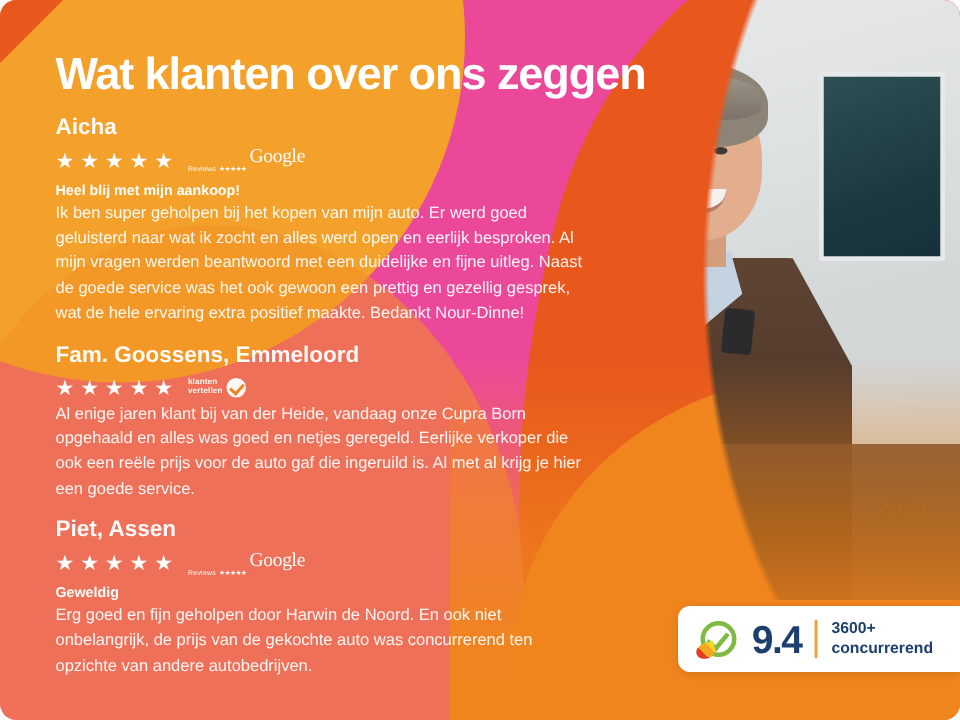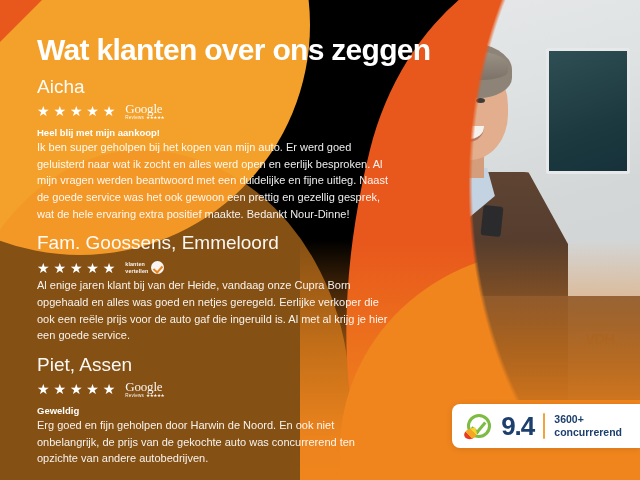--- a/index.html
+++ b/index.html
@@ -9,21 +9,22 @@
   }
   body {
     font-family: "Liberation Sans", sans-serif;
   }
 
   #banner {
     position: relative;
     width: 640px;
     height: 480px;
     overflow: hidden;
-    background: #000000;
+    background: #ec4899;
+    border-radius: 11px;
   }
 
   
   .bg-layer {
     position: absolute;
     inset: 0;
     overflow: hidden;
   }
 
   
@@ -335,22 +336,22 @@
     position: absolute;
     left: 37px;
     top: 76px;
     width: 356px;
   }
 
   .review { margin-bottom: 10px; }
 
   .review-name {
     margin: 0;
-    font-size: 19px;
-    font-weight: 400;
+    font-size: 15px;
+    font-weight: 700;
     color: #ffffff;
     line-height: 1.2;
     opacity: .96;
   }
 
   .review-date {
     margin: 1px 0 0 0;
     font-size: 8.5px;
     color: #ffffff;
     opacity: .82;
@@ -379,20 +380,21 @@
     flex-direction: column;
     align-items: flex-start;
     line-height: 1;
     opacity: .95;
   }
   .google-word {
     font-size: 13px;
     color: #ffffff;
     font-family: "Liberation Serif", serif;
     letter-spacing: -.2px;
+    margin-left: 41px;
   }
   .google-sub {
     font-size: 4.6px;
     color: #ffffff;
     letter-spacing: .2px;
     margin-top: 1px;
     display: flex;
     align-items: center;
     gap: 2px;
   }

